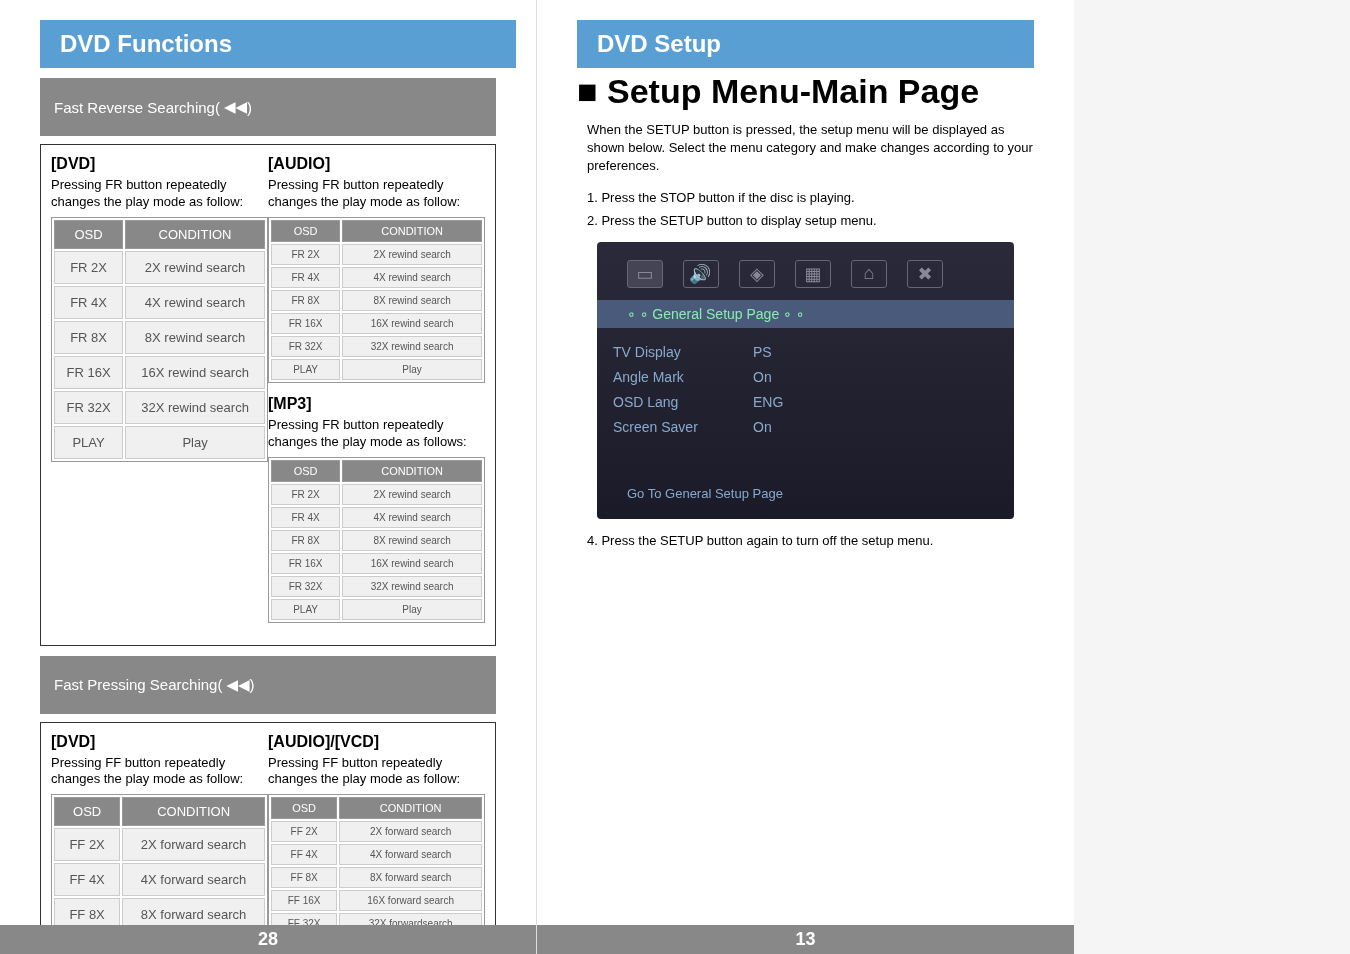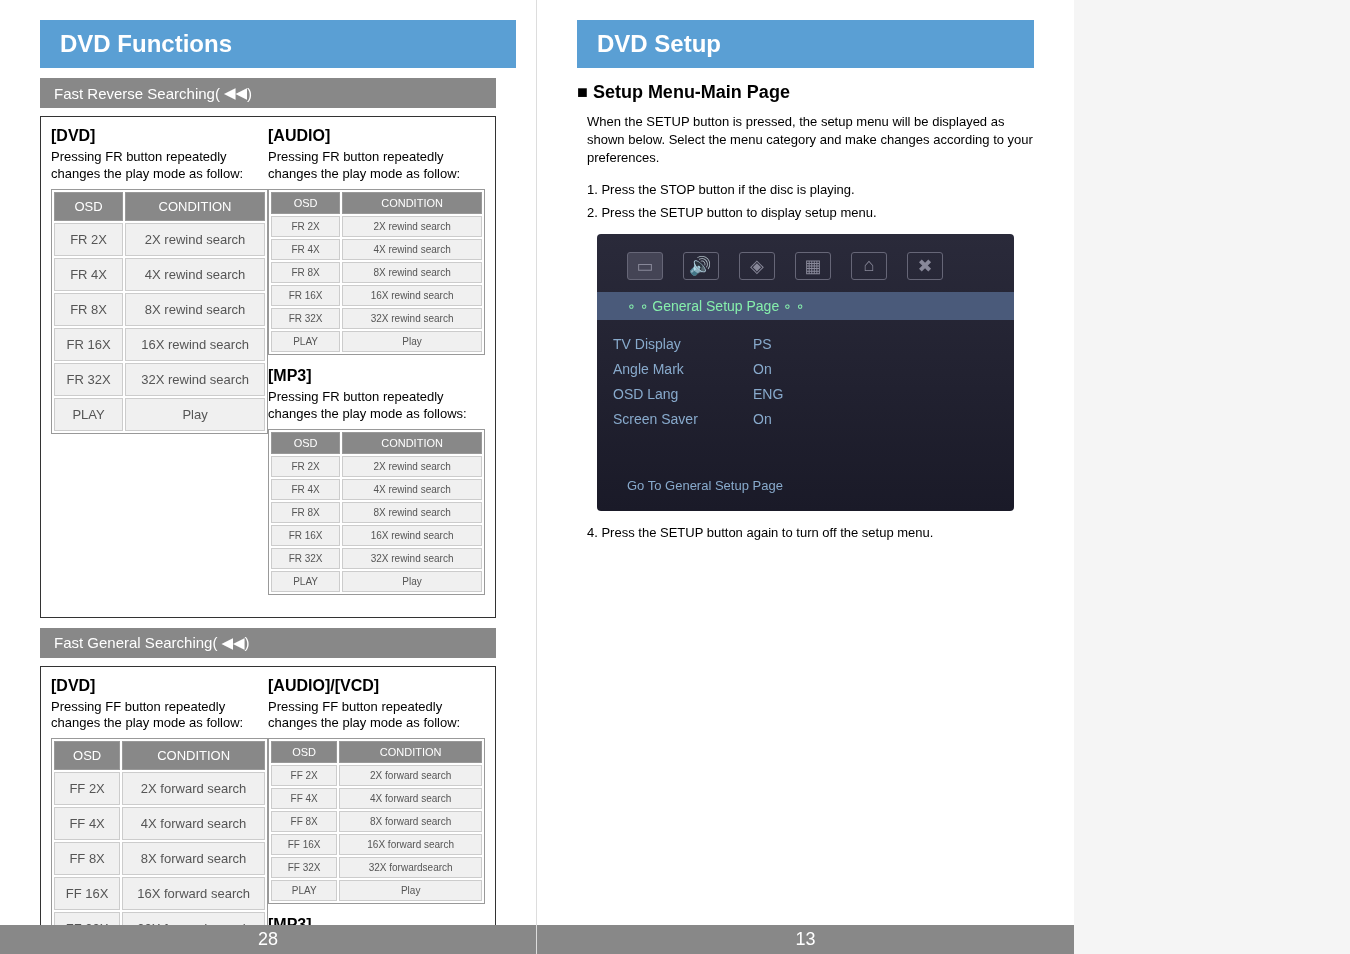--- a/index.html
+++ b/index.html
@@ -1,35 +1,35 @@
 <!DOCTYPE html>
 <html><head>
 <meta charset="utf-8">
 <style>
 * { margin: 0; padding: 0; box-sizing: border-box; }
 body { font-family: Arial, sans-serif; background: #f5f5f5; width: 1350px; height: 954px; display: flex; }
 .page { width: 537px; height: 954px; background: #fff; position: relative; }
 .page-left { border-right: 1px solid #ddd; }
 .banner { background: #5a9fd4; color: #fff; padding: 10px 20px; font-size: 24px; font-weight: bold; margin: 20px 20px 0 40px; }
 .banner-right { margin-right: 40px; }
-.section-header { background: #888; color: #fff; padding: 6px 14px; font-size: 15px; margin: 10px 40px 0 40px; display: flex; align-items: center; }
+.section-header { background: #888; color: #fff; padding: 20px 14px; font-size: 15px; margin: 10px 40px 0 40px; display: flex; align-items: center; }
 .rewind-icon { display: inline-block; margin-left: 4px; }
 .content-box { border: 1px solid #333; margin: 8px 40px; padding: 10px; background: #fff; display: flex; }
 .column { flex: 1; }
 .col-title { font-weight: bold; font-size: 16px; margin-bottom: 4px; }
 .col-desc { font-size: 13px; margin-bottom: 6px; line-height: 1.3; }
 .mini-table { width: 100%; border: 1px solid #999; }
 .mini-table th { background: #888; color: #fff; font-size: 11px; padding: 4px; border: 1px solid #999; text-align: center; font-weight: normal; }
 .mini-table td { background: #f0f0f0; font-size: 10px; padding: 4px 6px; border: 1px solid #ccc; text-align: center; color: #555; }
 .big-table { width: 100%; border: 1px solid #999; margin-top: 4px; }
 .big-table th { background: #888; color: #fff; font-size: 13px; padding: 6px; border: 1px solid #999; text-align: center; font-weight: normal; }
 .big-table td { background: #f0f0f0; font-size: 13px; padding: 8px; border: 1px solid #ccc; text-align: center; color: #555; }
 .section-block { margin: 12px 0; }
-.page-num { position: absolute; bottom: 0; left: 0; right: 0; background: #888; color: #fff; text-align: center; padding: 4px 0; font-size: 18px; font-weight: normal; }
-.setup-title { font-size: 18px; font-weight: bold; margin: 14px 40px 10px 40px; }
+.page-num { position: absolute; bottom: 0; left: 0; right: 0; background: #888; color: #fff; text-align: center; padding: 4px 0; font-size: 18px; font-weight: bold; }
+.setup-title { font-size: 34px; font-weight: bold; margin: 4px 40px 10px 40px; }
 .setup-title::before { content: "■ "; }
 .setup-desc { font-size: 13px; margin: 0 40px 14px 50px; line-height: 1.4; }
 .setup-step { font-size: 13px; margin: 8px 40px 8px 50px; }
 .osd-screen { background: linear-gradient(180deg, #2a2a3a 0%, #1a1a28 100%); margin: 14px 60px; border-radius: 4px; padding: 12px 0; color: #9ab; }
 .osd-icons { display: flex; gap: 20px; padding: 6px 30px 12px; align-items: center; }
 .osd-icon { width: 36px; height: 28px; border: 1px solid #667; border-radius: 3px; display: flex; align-items: center; justify-content: center; font-size: 18px; color: #889; }
 .osd-icon.sel { background: #445; }
 .osd-bar { background: #4a5a7a; padding: 6px 30px; font-size: 14px; color: #86efac; }
 .osd-options { padding: 12px 16px 40px; font-size: 14px; line-height: 1.8; }
 .osd-row { display: flex; }
@@ -158,21 +158,21 @@
                 <td>PLAY</td>
                 <td>Play</td>
               </tr>
             </tbody>
         </table>
       </div>
     </div>
   </div>
 
   <div class="section-header">
-    <span>Fast General Searching(</span>
+    <span>Fast Pressing Searching(</span>
     <span class="rewind-icon">◀◀</span>)
   </div>
   <div class="content-box">
     <div class="column">
       <div class="col-title">[DVD]</div>
       <div class="col-desc">Pressing FF button repeatedly changes the play mode as follow:</div>
       <table class="big-table">
         <tbody>
             <tr>
               <th>OSD</th>

